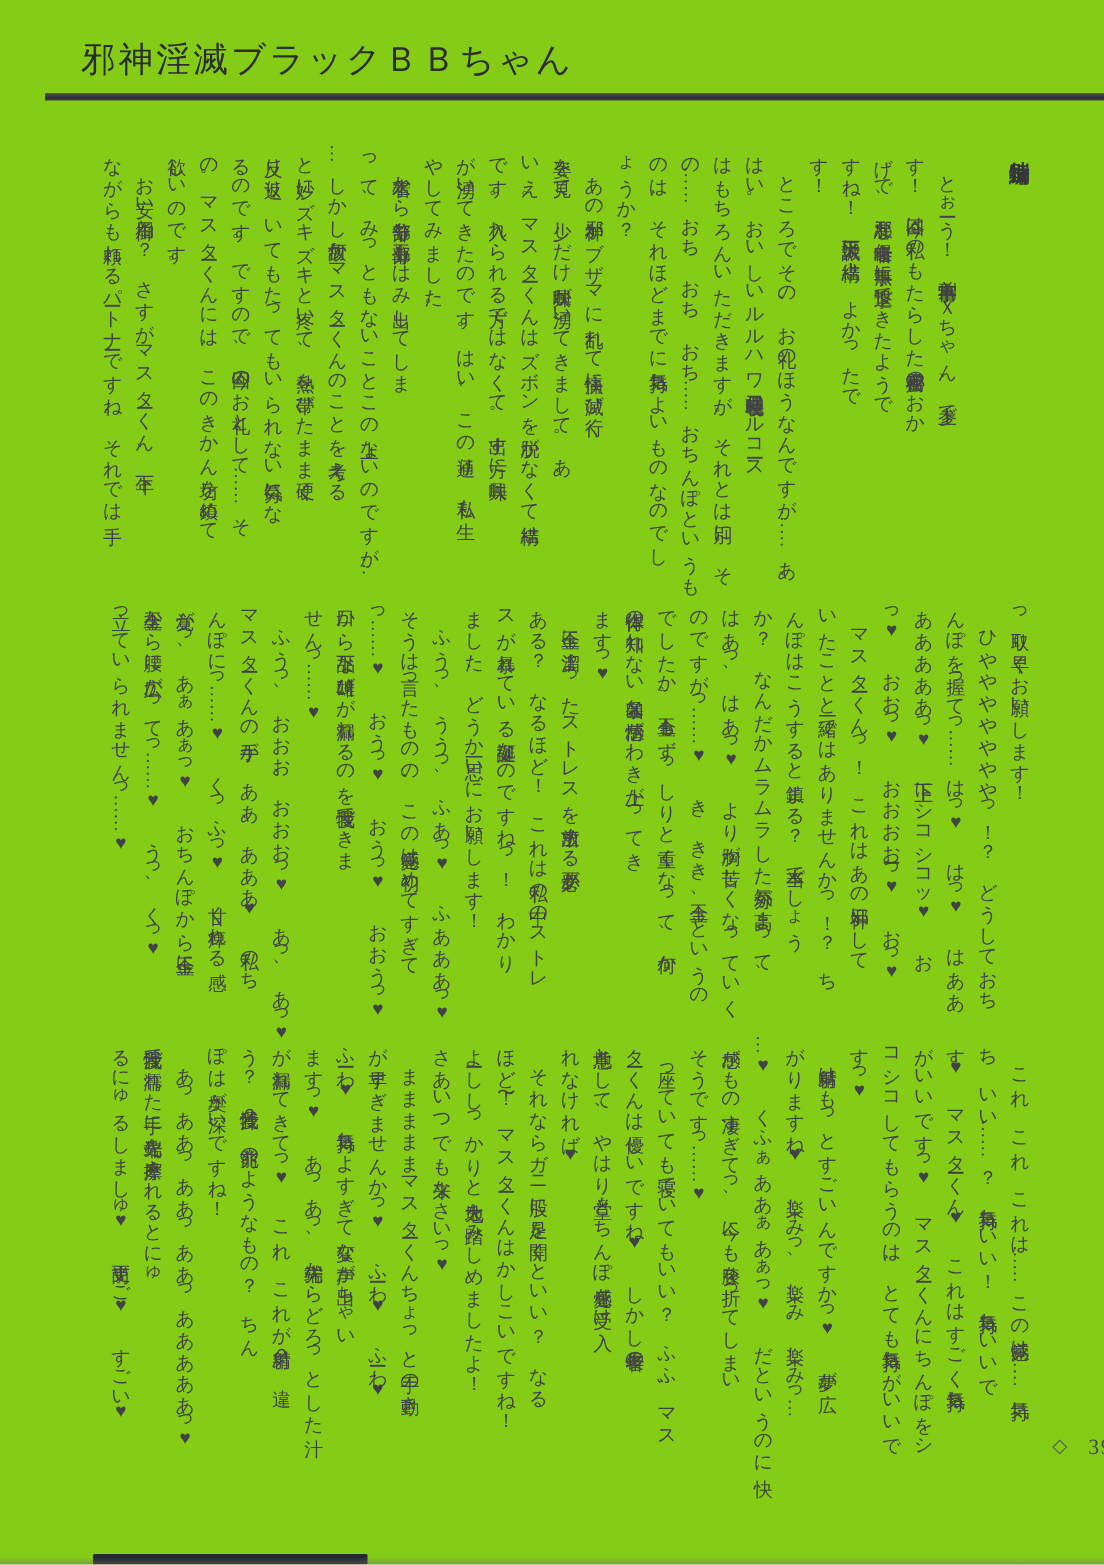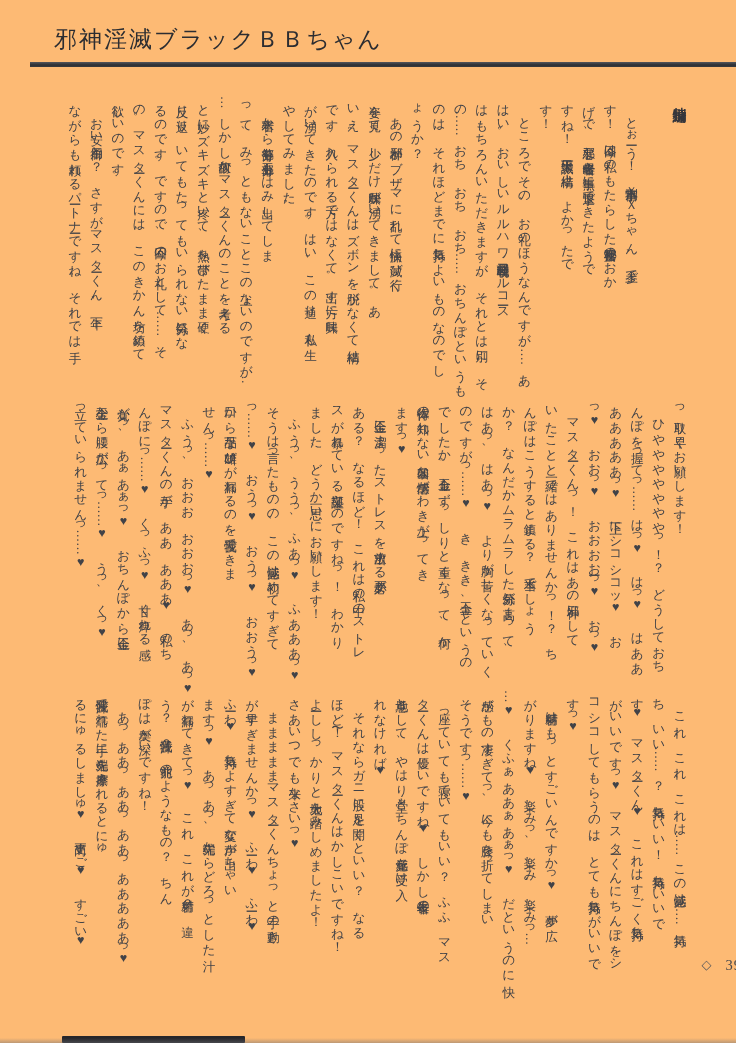--- a/index.html
+++ b/index.html
@@ -1,20 +1,20 @@
 <!DOCTYPE html>
 <html lang="ja"><head>
 <meta charset="utf-8">
 <style>
   html, body { margin: 0; padding: 0; background: #e6e7e9; }
   .page {
     position: relative;
     width: 736px;
     height: 1043px;
-    background: #fdba74;
+    background: #84cc16;
     overflow: hidden;
     font-family: "Liberation Serif", "DejaVu Serif", serif;
     color: #3e3f44;
   }
   .doc-title {
     position: absolute;
     left: 54px;
     top: 24px;
     margin: 0;
     font-size: 23px;

